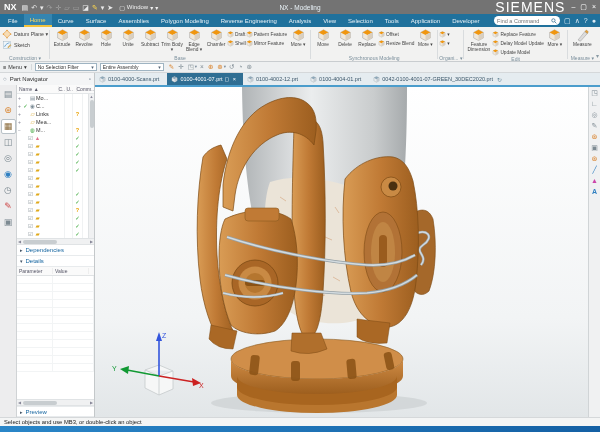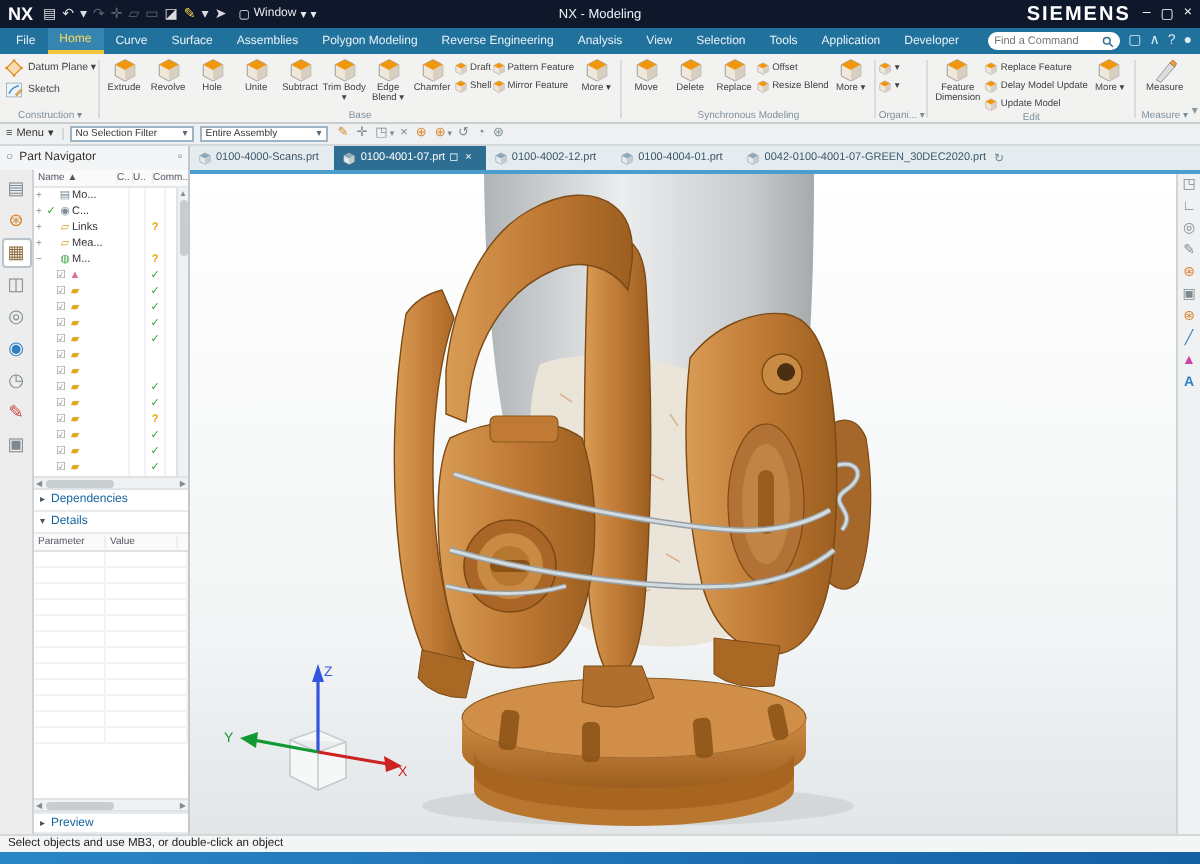--- a/index.html
+++ b/index.html
@@ -1,30 +1,30 @@
 <!DOCTYPE html>
 <html><head>
 <meta charset="utf-8">
 <style>
   *{margin:0;padding:0;box-sizing:border-box}
   html,body{width:600px;height:432px;overflow:hidden}
   body{font-family:"Liberation Sans","DejaVu Sans",sans-serif;font-size:6px;color:#333;background:#fff}
   .app{width:600px;height:432px;display:flex;flex-direction:column}
 
   
-  .titlebar{height:14px;background:#0f172a;display:flex;align-items:center;color:#fff;padding:0 4px;flex:0 0 auto;position:relative}
+  .titlebar{height:14px;background:#737373;display:flex;align-items:center;color:#fff;padding:0 4px;flex:0 0 auto;position:relative}
   .nxlogo{font-weight:bold;font-size:9px;letter-spacing:0;margin-right:5px}
   .qat{display:flex;align-items:center;gap:3px}
   .qat .qi{font-size:7px;line-height:1;color:rgba(255,255,255,.85);cursor:default}
   .qi.dim{color:rgba(255,255,255,.32)}
   .qi.c-yl{color:#ffd84d}
   .winmenu{display:flex;align-items:center;gap:2px;margin-left:6px;font-size:6px;color:rgba(255,255,255,.9)}
   .tb-title{position:absolute;left:0;right:0;text-align:center;font-size:6.5px;color:#eaf3f8;pointer-events:none}
   .tb-right{margin-left:auto;display:flex;align-items:center;gap:6px}
-  .brand{font-weight:bold;font-size:10px;letter-spacing:1px;color:#fff}
+  .brand{font-weight:normal;font-size:14px;letter-spacing:1px;color:#fff}
   .winbtns{display:flex;gap:5px;font-size:7px}
   .winbtns span{cursor:default}
 
   
   .ribbontabs{height:13px;background:#20719c;display:flex;align-items:stretch;color:#e8f1f6;flex:0 0 auto;padding-left:2px}
   .rtab{display:flex;align-items:center;padding:0 6px;font-size:6px;cursor:default}
   .rtab.active{background:#3585b0;color:#ffd95e;border-bottom:2px solid #f3c33c}
   .rtabs-right{margin-left:auto;display:flex;align-items:center;gap:4px;padding-right:4px}
   .cmdbox{background:#fff;border-radius:6px;height:9px;width:66px;display:flex;align-items:center;padding:0 3px;gap:2px}
   .cmdbox input{border:0;outline:0;width:52px;font-size:5.5px;color:#555;background:transparent;font-family:inherit}

